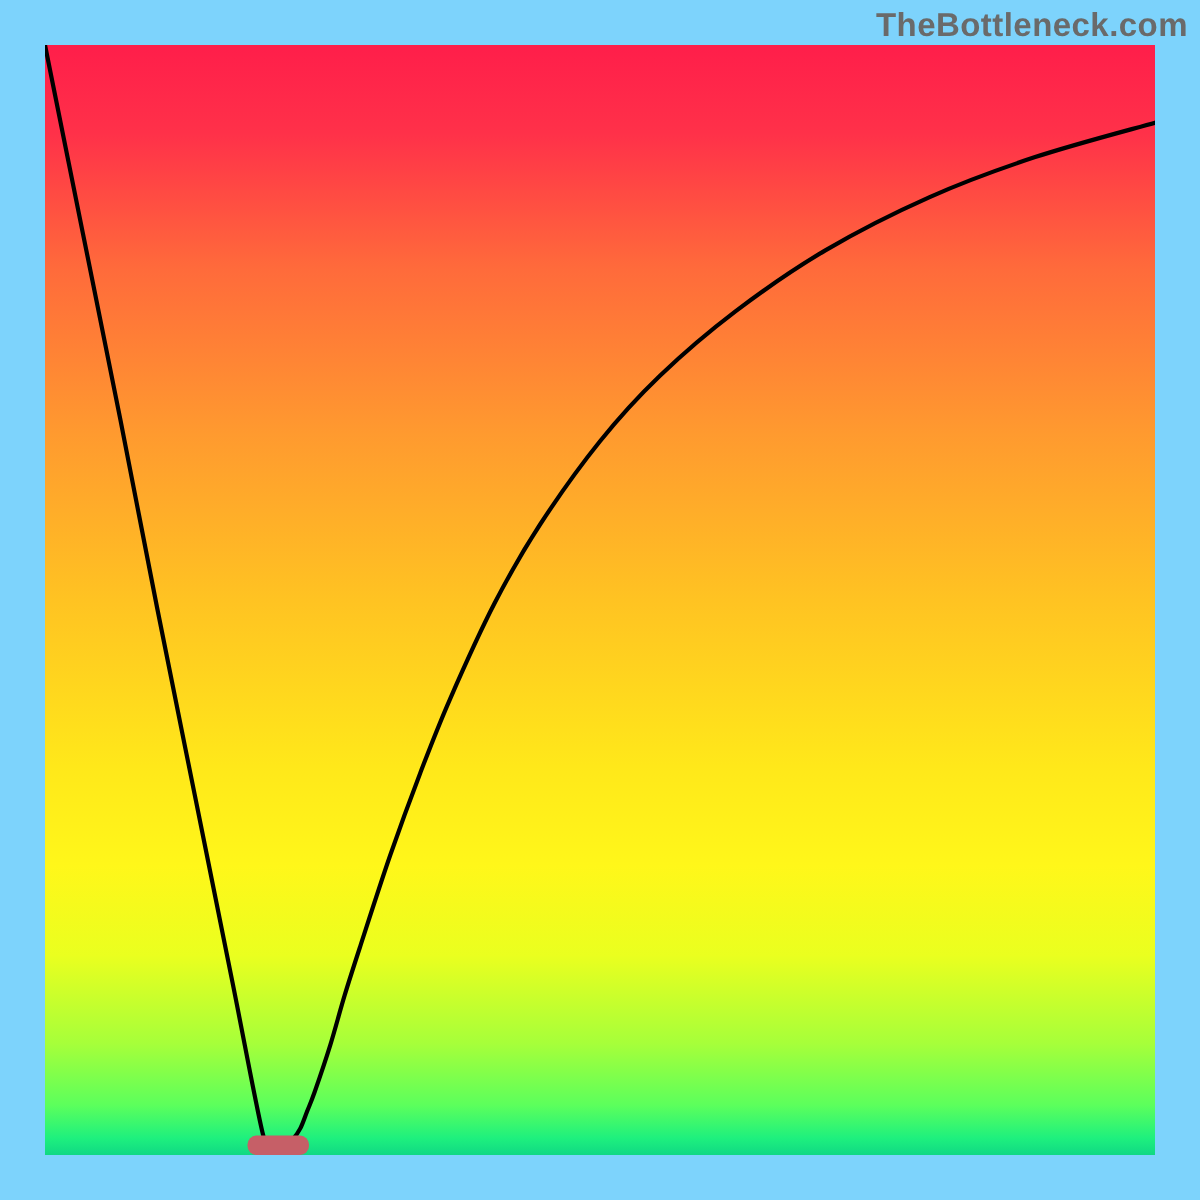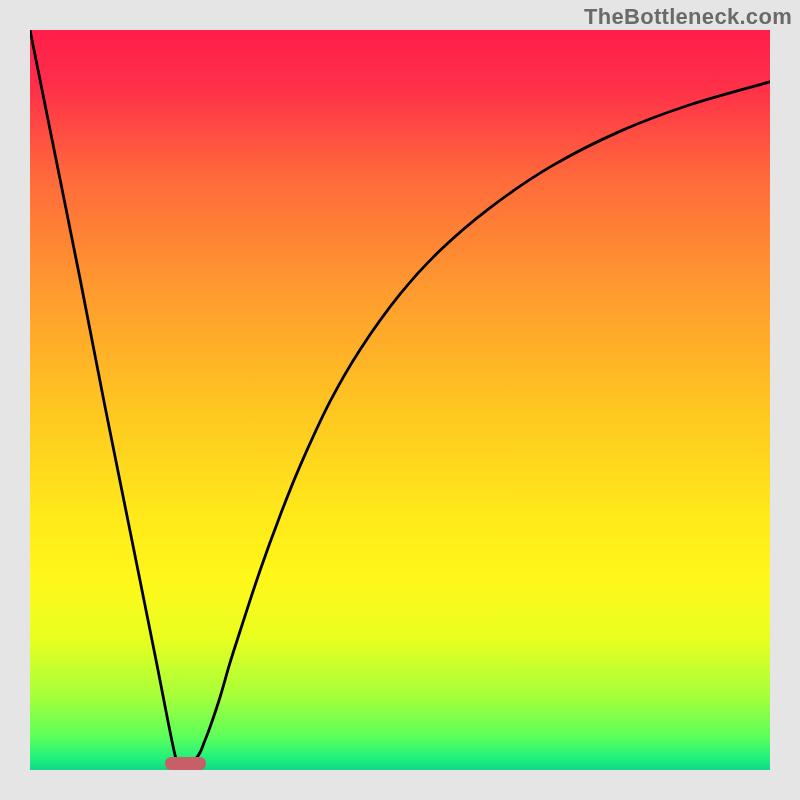--- a/index.html
+++ b/index.html
@@ -8,21 +8,21 @@
     width: 800px;
     height: 800px;
     overflow: hidden;
     background: #fff;
     font-family: Arial, Helvetica, sans-serif;
   }
   .frame {
     position: relative;
     width: 800px;
     height: 800px;
-    background: #e5e5e5;
+    background: #7dd3fc;
   }
   .plot {
     position: absolute;
     left: 30px;
     top: 30px;
     width: 740px;
     height: 740px;
     overflow: hidden;
   }
   .attribution {

